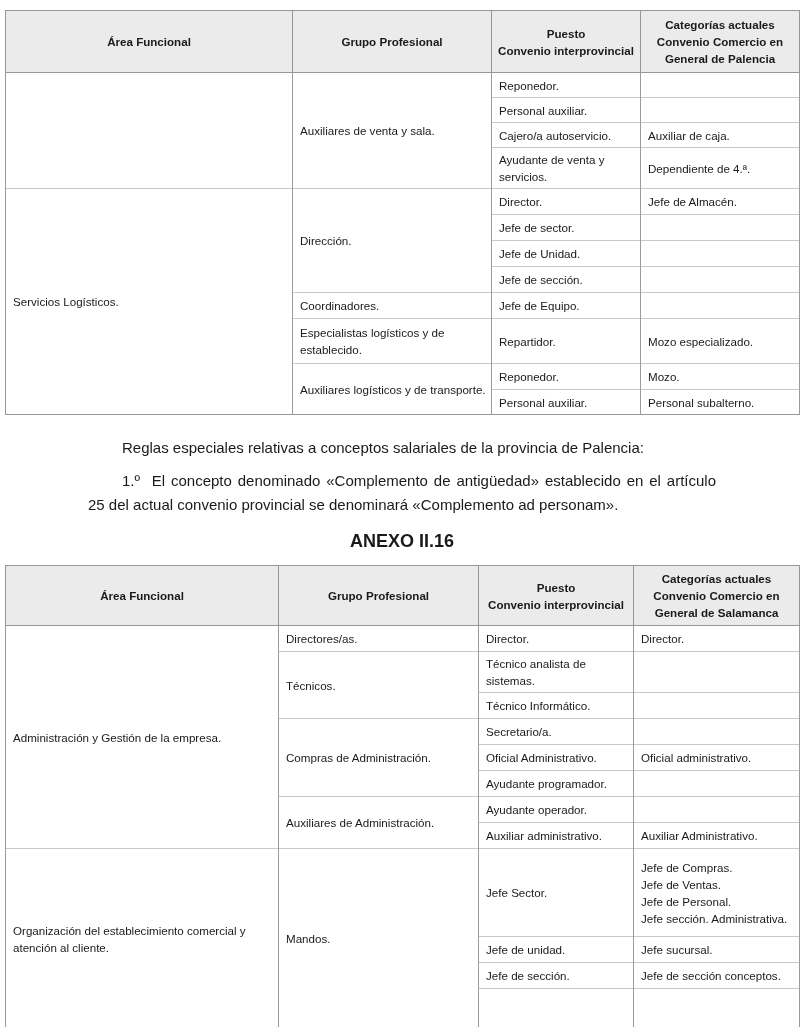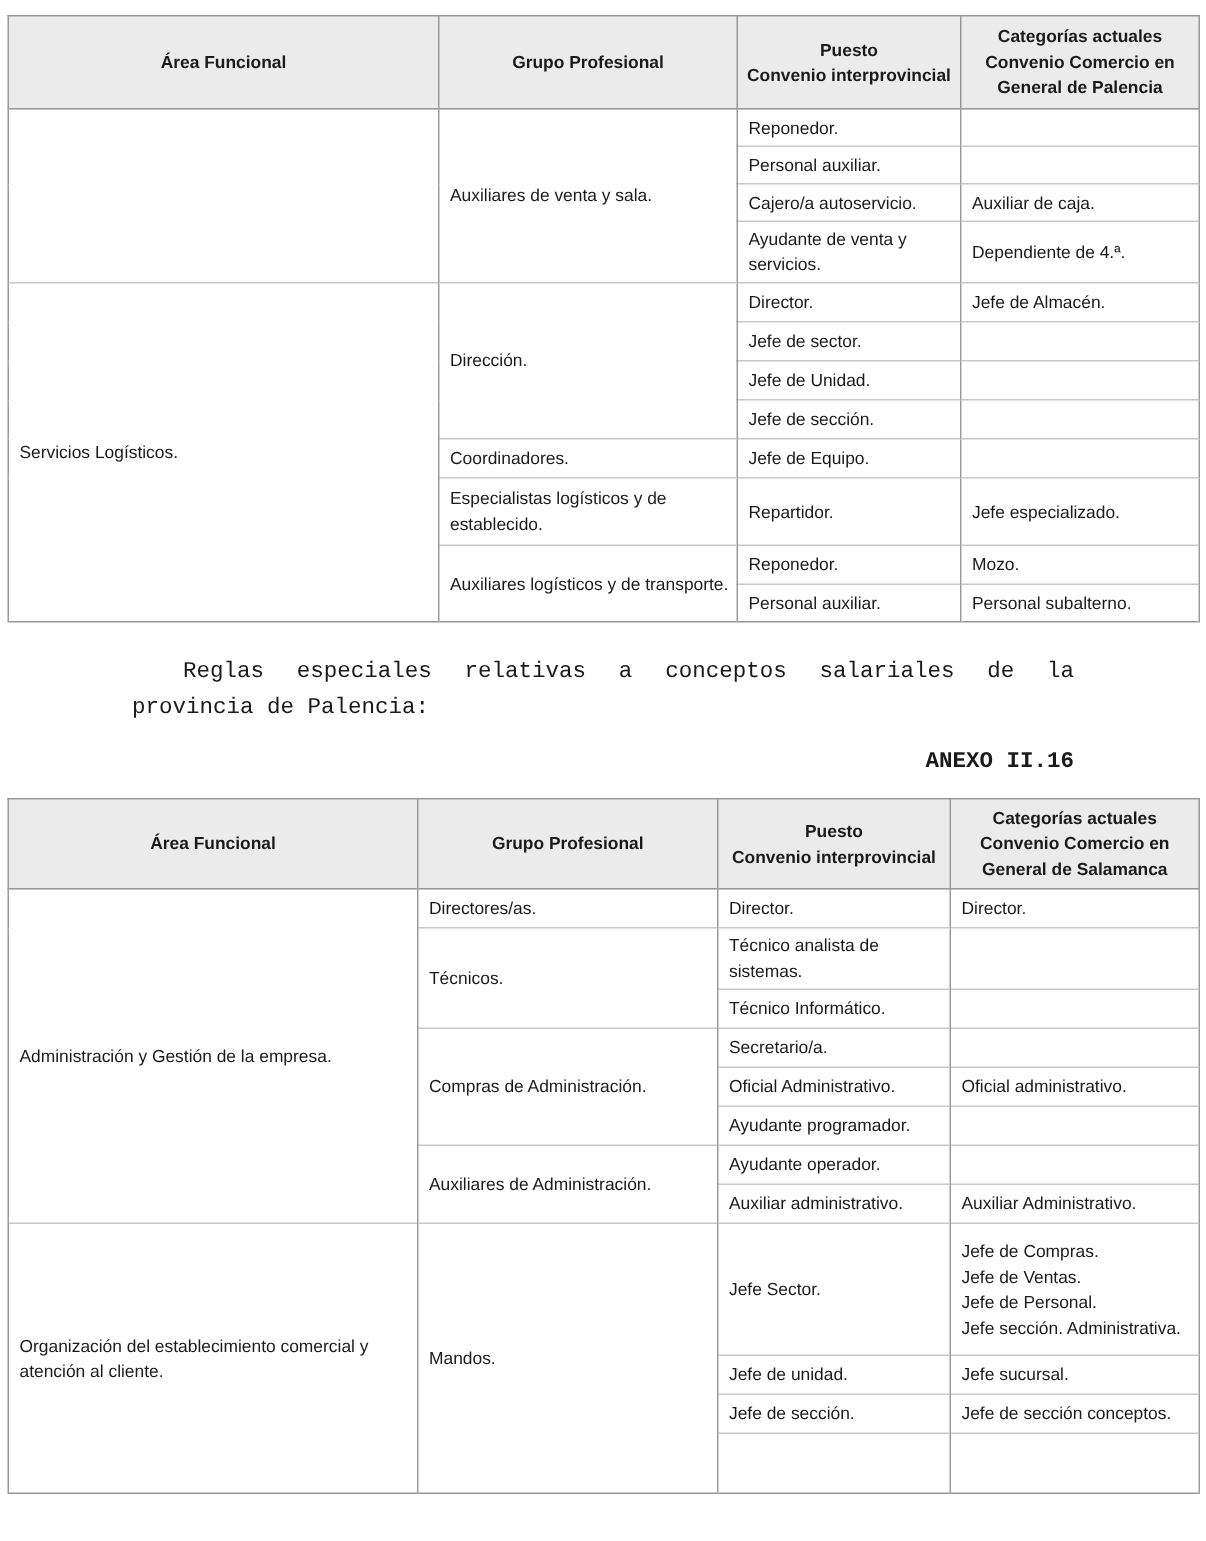--- a/index.html
+++ b/index.html
@@ -43,34 +43,33 @@
   table.conv#t2 { margin-top:12px; }
   .h62 { height:62px; } .h58 { height:58px; }
   .r25 { height:25px; } .r26 { height:26px; }
   .r41 { height:41px; } .r45 { height:45px; }
   .r88 { height:88px; } .r40 { height:40px; }
   .textblock {
     margin:0 88px;
     width:628px;
     font-size:15px;
     line-height:24px;
-    font-family:Liberation Mono, monospace;
   }
   .para {
     margin:0;
     text-indent:34px;
     text-align:justify;
   }
   .para.reglas { margin-top:21px; }
   .para.num { margin-top:9px; }
   .heading {
     margin:0;
-    text-align:right;
+    text-align:center;
     font-weight:bold;
-    font-size:15px;
+    font-size:18px;
     line-height:24px;
   }
   .heading.anexo { margin-top:12px; }
   .heading.prov { margin-top:8px; }
 </style>
 </head>
 <body>
 
 <div class="page">
 
@@ -132,36 +131,37 @@
       </tr>
       <tr class="r26">
         <td>Coordinadores.</td>
         <td>Jefe de Equipo.</td>
         <td></td>
       </tr>
       <tr class="r45">
         <td>Especialistas logísticos y de
 establecido.</td>
         <td>Repartidor.</td>
-        <td>Jefe especializado.</td>
+        <td>Mozo especializado.</td>
       </tr>
       <tr class="r26">
         <td rowspan="2">Auxiliares logísticos y de transporte.</td>
         <td>Reponedor.</td>
         <td>Mozo.</td>
       </tr>
       <tr class="r25">
         <td>Personal auxiliar.</td>
         <td>Personal subalterno.</td>
       </tr>
     </tbody>
   </table>
 
   <div class="textblock">
     <p class="para reglas">Reglas especiales relativas a conceptos salariales de la provincia de Palencia:</p>
+    <p class="para num">1.º&nbsp; El concepto denominado «Complemento de antigüedad» establecido en el artículo 25 del actual convenio provincial se denominará «Complemento ad personam».</p>
     <p class="heading anexo">ANEXO II.16</p>
   </div>
 
   <table class="conv" id="t2">
     <colgroup>
       <col style="width:273px">
         <col style="width:200px">
         <col style="width:155px">
         <col style="width:166px">
     </colgroup>

